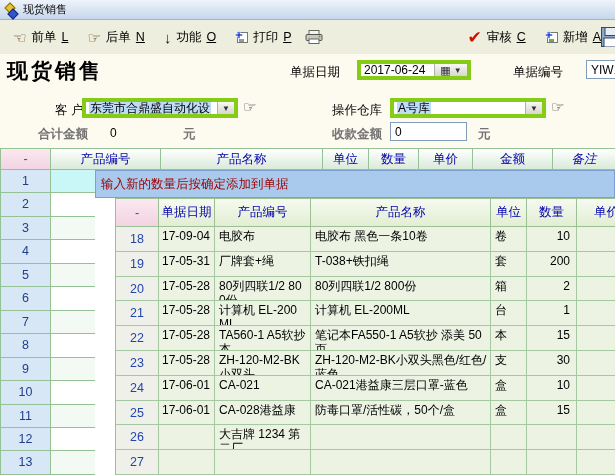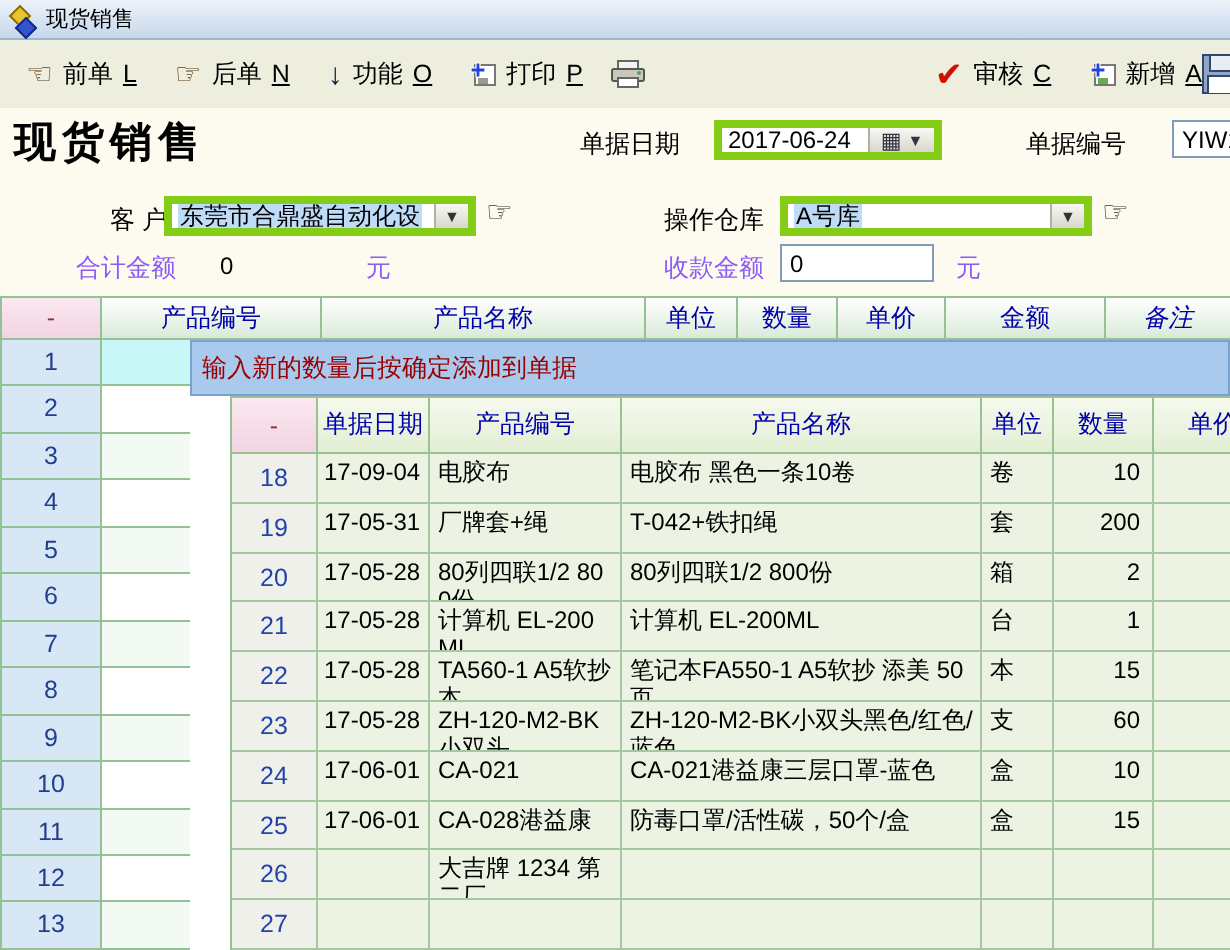--- a/index.html
+++ b/index.html
@@ -27,21 +27,21 @@
   .ic.hand{font-size:15px;color:#5a3d16;}
   .ic.down{font-size:15px;font-weight:bold;color:#101a3a;}
   .ic.check{font-size:17px;font-weight:bold;color:#cc1republic100;color:#cc1100;}
   .spacer{flex:1;}
   .tb-icon-only{margin-right:6px;display:inline-flex;align-items:center;}
   .floppy-cut{position:absolute;right:-6px;top:27px;}
   
   .form-area{position:relative;height:94px;background:#fdfaef;}
   .abs{position:absolute;white-space:nowrap;}
   .page-title{left:7px;top:3px;font-size:21px;font-weight:bold;letter-spacing:3px;font-family:"Liberation Serif","DejaVu Serif",serif;}
-  .blue{color:#8b5cf6;}
+  .blue{color:#737373;font-weight:bold;}
   .combo{
     position:absolute;height:20px;background:#fff;border:4px solid #84cc16;
     display:flex;align-items:center;box-sizing:border-box;padding-left:3px;font-size:12px;overflow:hidden;
   }
   .combo .sel-text{background:#bedcf8;padding:1px 1px;white-space:nowrap;}
   .dd-btn{
     margin-left:auto;width:16px;align-self:stretch;flex:none;
     background:linear-gradient(#f8f8f5,#d7d7cb);border-left:1px solid #b0b0a6;
     display:flex;align-items:center;justify-content:center;font-size:8px;color:#333;
   }
@@ -378,21 +378,21 @@
     <div class="cell p2">电胶布</div>
     <div class="cell p3">电胶布 黑色一条10卷</div>
     <div class="cell p4">卷</div>
     <div class="cell qty p5">10</div>
     <div class="cell p6"></div>
   </div>
         <div class="pg-row">
     <div class="cell num p0">19</div>
     <div class="cell date p1">17-05-31</div>
     <div class="cell p2">厂牌套+绳</div>
-    <div class="cell p3">T-042+铁扣绳</div>
+    <div class="cell p3">T-038+铁扣绳</div>
     <div class="cell p4">套</div>
     <div class="cell qty p5">200</div>
     <div class="cell p6"></div>
   </div>
         <div class="pg-row">
     <div class="cell num p0">20</div>
     <div class="cell date p1">17-05-28</div>
     <div class="cell p2">80列四联1/2 800份</div>
     <div class="cell p3">80列四联1/2 800份</div>
     <div class="cell p4">箱</div>
@@ -416,21 +416,21 @@
     <div class="cell p4">本</div>
     <div class="cell qty p5">15</div>
     <div class="cell p6"></div>
   </div>
         <div class="pg-row">
     <div class="cell num p0">23</div>
     <div class="cell date p1">17-05-28</div>
     <div class="cell p2">ZH-120-M2-BK小双头</div>
     <div class="cell p3">ZH-120-M2-BK小双头黑色/红色/蓝色</div>
     <div class="cell p4">支</div>
-    <div class="cell qty p5">60</div>
+    <div class="cell qty p5">30</div>
     <div class="cell p6"></div>
   </div>
         <div class="pg-row">
     <div class="cell num p0">24</div>
     <div class="cell date p1">17-06-01</div>
     <div class="cell p2">CA-021</div>
     <div class="cell p3">CA-021港益康三层口罩-蓝色</div>
     <div class="cell p4">盒</div>
     <div class="cell qty p5">10</div>
     <div class="cell p6"></div>

